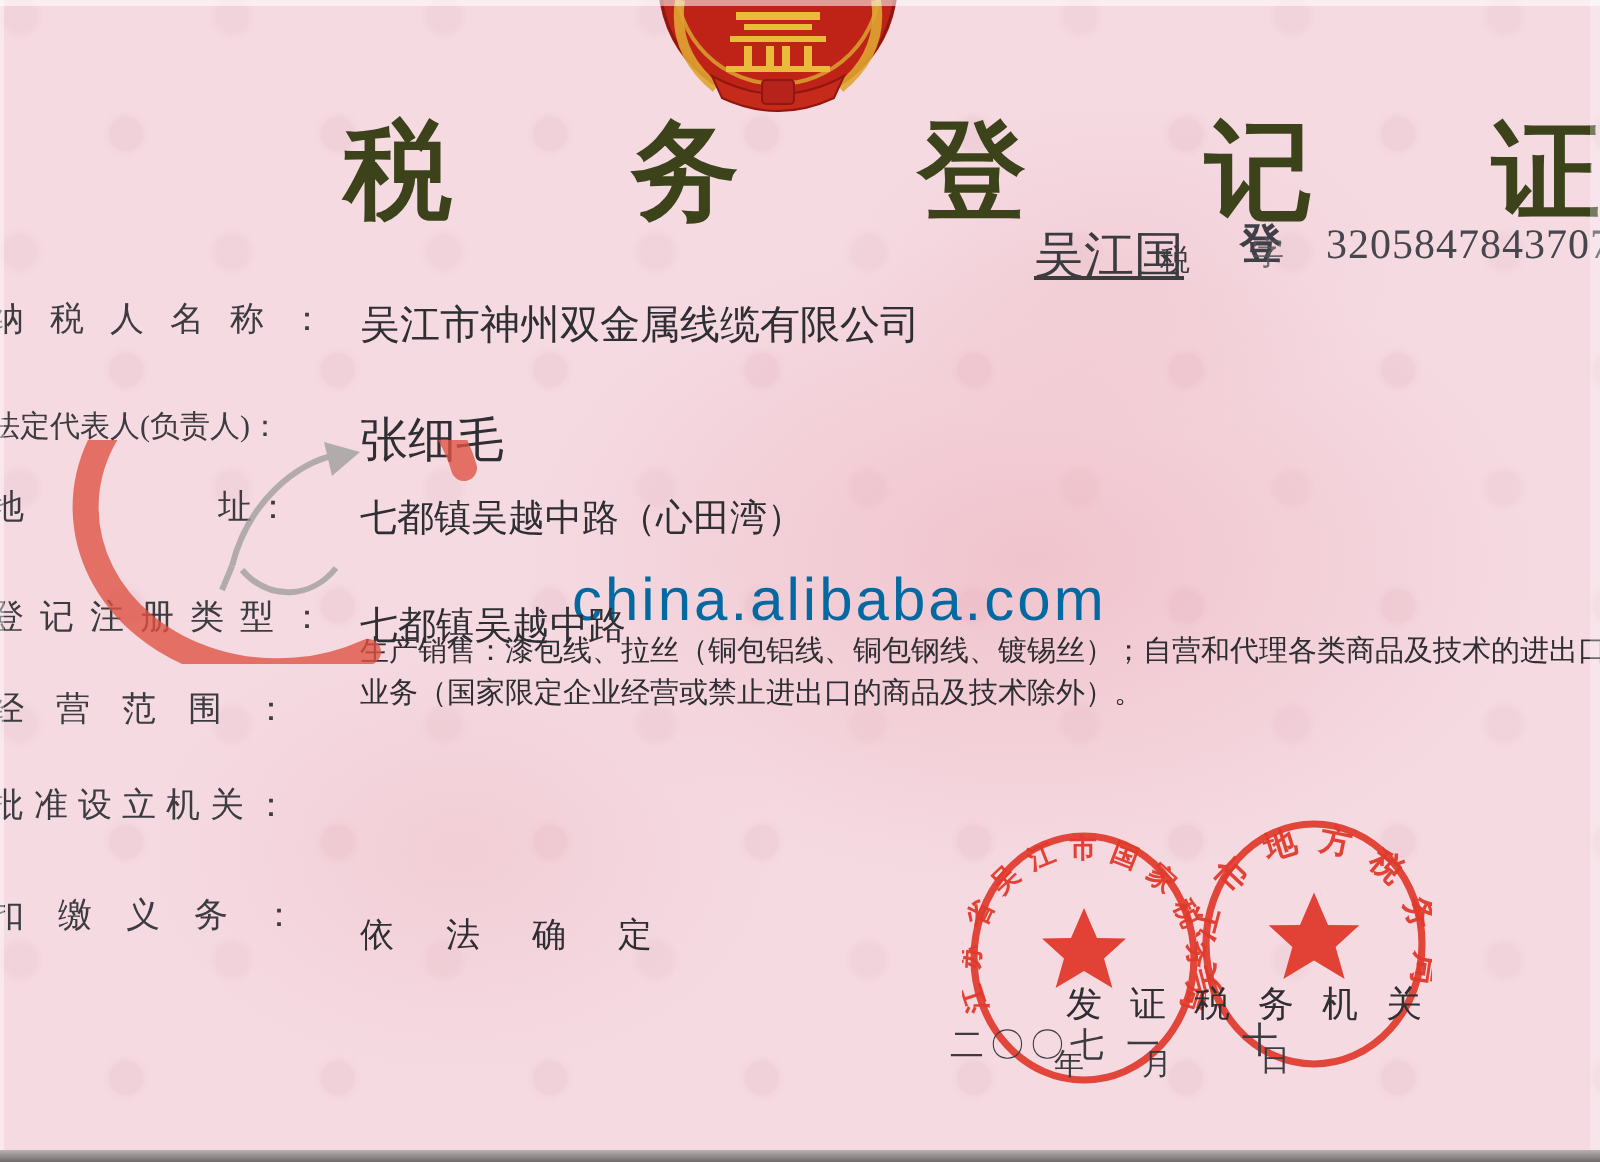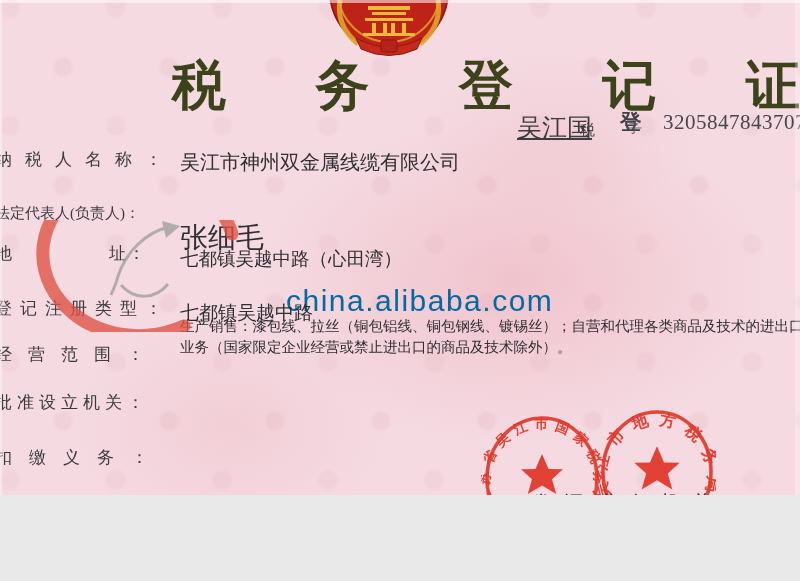--- a/index.html
+++ b/index.html
@@ -1,17 +1,17 @@
 <!DOCTYPE html>
 <html><head>
 <meta charset="utf-8">
 <style>
   html,body{margin:0;padding:0;background:#e9e9e9;}
   .cert{
-    position:relative;width:800px;height:495px;overflow:hidden;
+    position:relative;width:800px;height:581px;overflow:hidden;
     background:#f5dae2;
     font-family:"Liberation Serif","DejaVu Serif",serif;
   }
   
   .cert::before{
     content:"";position:absolute;inset:0;z-index:0;pointer-events:none;
     background-image:
       radial-gradient(circle, rgba(221,170,182,.20) 0 8px, rgba(221,170,182,.10) 9px, rgba(221,170,182,0) 12px),
       radial-gradient(circle, rgba(221,170,182,.14) 0 8px, rgba(221,170,182,0) 12px);
     background-size:106px 118px,106px 118px;
@@ -45,21 +45,21 @@
   .label{left:-5px;z-index:3;font-size:17px;}
   .lab0{top:148px;letter-spacing:13px;}
   .lab1{top:204px;font-size:15px;letter-spacing:0;}
   .lab2{top:242px;letter-spacing:2px;}
   .lab3{top:297px;letter-spacing:8px;}
   .lab4{top:343px;letter-spacing:16px;}
   .lab5{top:391px;letter-spacing:5px;}
   .lab6{top:446px;letter-spacing:17px;}
   .value{left:180px;z-index:3;color:#2e2e33;margin-top:10px;}
   .val0{top:139px;font-size:20px;}
-  .val1{top:209px;font-size:28px;}
+  .val1{top:194px;font-size:24px;}
   .val2{top:236px;font-size:18.5px;}
   .val3{top:290px;font-size:19px;}
   .val5{top:384px;font-size:19px;font-weight:bold;font-family:"Liberation Sans","DejaVu Sans",sans-serif;}
   .val6{top:446px;font-size:17px;letter-spacing:26px;}
   .scope{left:180px;top:316px;width:625px;z-index:3;color:#2e2e33;
     font-size:14.5px;line-height:20.5px;white-space:normal;}
 
   
   .issuer{left:533px;top:490px;font-size:18px;letter-spacing:14px;color:#2f2f33;z-index:6;}
   .d-year{left:475px;top:511px;font-size:17px;letter-spacing:3px;z-index:6;}
@@ -138,20 +138,21 @@
 
   <div class="abs txt label lab4">经营范围：</div>
   <div class="abs scope">
     <div>生产销售：漆包线、拉丝（铜包铝线、铜包钢线、镀锡丝）；自营和代理各类商品及技术的进出口</div>
     <div>业务（国家限定企业经营或禁止进出口的商品及技术除外）。</div>
   </div>
 
   <div class="abs txt label lab5">批准设立机关：</div>
 
   <div class="abs txt label lab6">扣缴义务：</div>
+  <div class="abs txt value val6">依法确定</div>
 
   <div class="abs wm-url">china.alibaba.com</div>
 
   <svg class="abs wm-svg" style="left:106px;top:219px;opacity:.75;" width="84" height="92" viewBox="0 0 84 92">
     <path d="M 10,64 C 18,32 42,12 64,8" fill="none" stroke="#9c9c9a" stroke-width="3"></path>
     <path d="M 56,2 L 74,7 L 60,19 Z" fill="#9c9c9a"></path>
     <path d="M 15,66 C 29,82 50,80 62,65" fill="none" stroke="#9c9c9a" stroke-width="3"></path>
     <path d="M 10,64 L 5,76" fill="none" stroke="#9c9c9a" stroke-width="3"></path>
   </svg>
 

